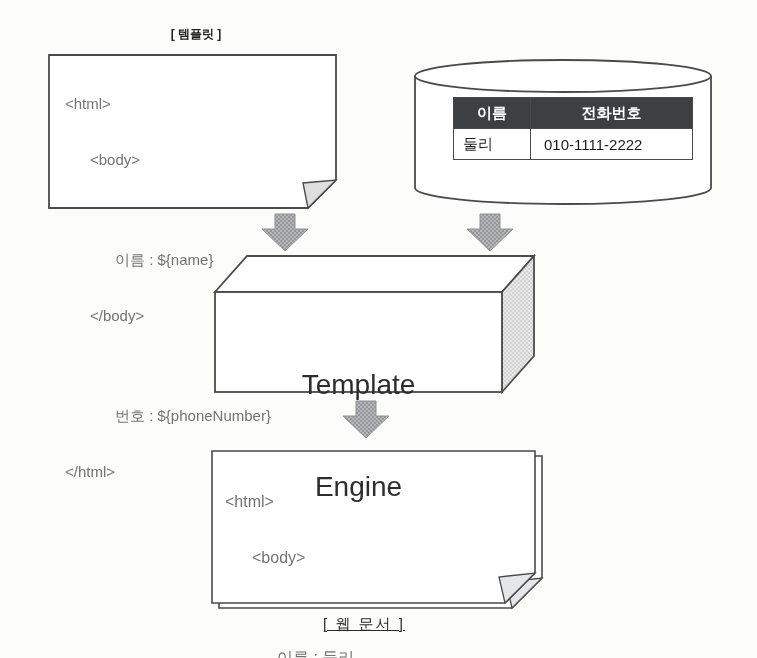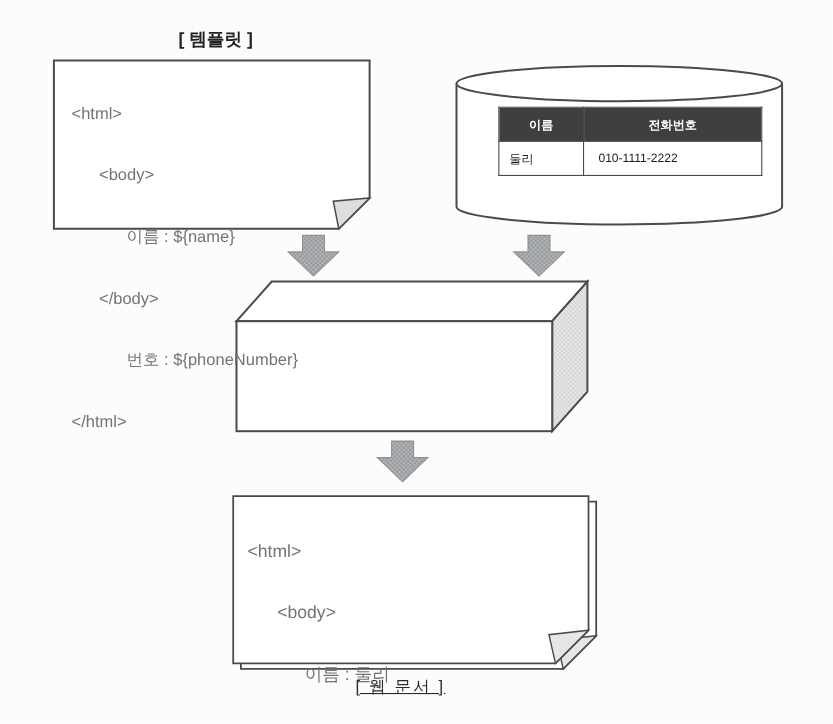--- a/index.html
+++ b/index.html
@@ -4,38 +4,38 @@
 <style>
   html,body{margin:0;padding:0;background:#ffffff;}
   #canvas{
     position:relative;width:757px;height:658px;overflow:hidden;
     background:#fcfcfa;
     font-family:"Liberation Sans","DejaVu Sans",sans-serif;
     color:#1c1c1c;
   }
   #scene{position:absolute;left:0;top:0;}
   .txt{position:absolute;white-space:pre;}
-  .label{font-size:16px;font-weight:bold;text-align:center;color:#222;}
+  .label{font-size:12px;font-weight:bold;text-align:center;color:#222;}
   .code .ln{line-height:20px;font-size:15px;color:#737373;}
   .code .i1{padding-left:25px;}
-  .code .i2{padding-left:50px;}
+  .code .i2{padding-left:50px;margin-top:44px;}
   #doc-code .ln{font-size:16px;line-height:20px;}
   #doc-code .i1{padding-left:27px;}
   #doc-code .i2{padding-left:52px;}
   #engine-label{
     left:215px;top:300px;width:287px;text-align:center;
     font-size:28px;line-height:34px;color:#2d2d2d;
   }
   #db-table{
     position:absolute;left:453px;top:97px;
     border-collapse:collapse;table-layout:fixed;
   }
   #db-table td,#db-table th{
     border:1.6px solid #4a4a4a;height:28px;
-    font-size:11px;overflow:hidden;
+    font-size:15px;overflow:hidden;
   }
   #db-table th{
     background:#3d3f40;color:#ffffff;font-weight:bold;text-align:center;
   }
   #db-table td.c-name{width:66px;padding-left:9px;text-align:left;}
   #db-table td.c-phone{width:147px;padding-left:13px;text-align:left;}
   #doc-caption{
     left:260px;top:615px;width:208px;text-align:center;
     font-size:15px;color:#2a2a2a;letter-spacing:2px;text-decoration:underline;
   }
@@ -106,20 +106,24 @@
       <th class="c-name">이름</th>
       <th class="c-phone">전화번호</th>
     </tr>
     <tr>
       <td class="c-name">둘리</td>
       <td class="c-phone">010-1111-2222</td>
     </tr>
   </tbody>
     </table>
 
+  <div class="txt" id="engine-label">
+    <div>Template</div>
+    <div>Engine</div>
+  </div>
 
   <div class="txt code" style="left:225px;top:456px;" id="doc-code">
     <div class="ln i0">&lt;html&gt;</div>
     <div class="ln i1">&lt;body&gt;</div>
     <div class="ln i2">이름 : 둘리</div>
     
     
     
   </div>
 

